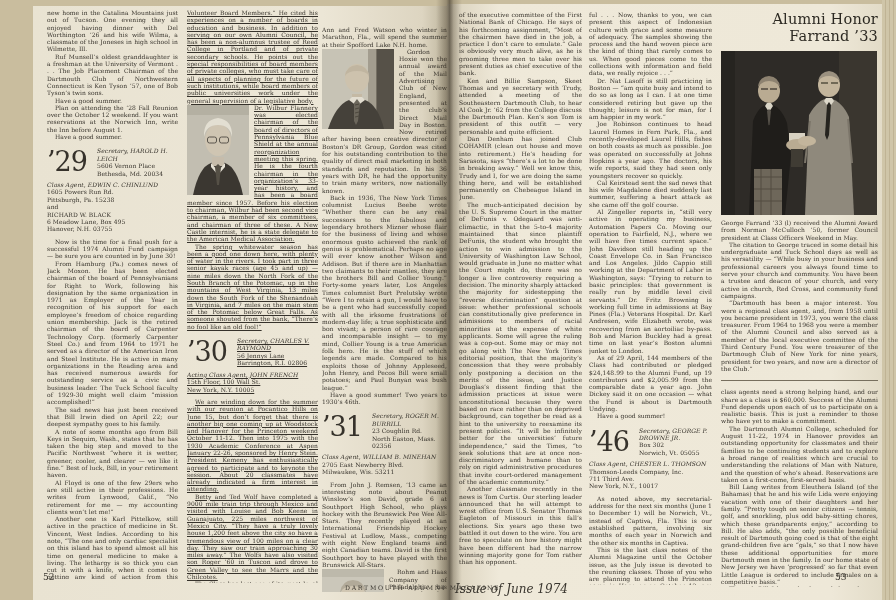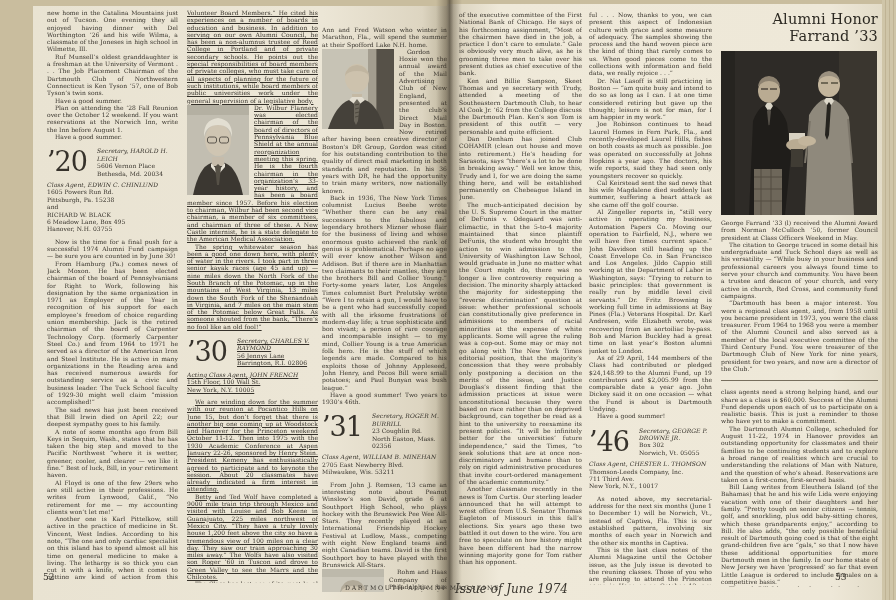--- a/index.html
+++ b/index.html
@@ -56,21 +56,21 @@
   <div class="edge-strip"></div>
 
   <div class="col" id="col-l1">
     <p class="flush">new home in the Catalina Mountains just out of Tucson. One evening they all enjoyed having dinner with Del Worthington ’26 and his wife Wilma, a classmate of the Joneses in high school in Wilmette, Ill.</p>
     <p>Ruf Munsell’s oldest granddaughter is a freshman at the University of Vermont . . . The Job Placement Chairman of the Dartmouth Club of Northwestern Connecticut is Ken Tyson ’57, one of Bob Tyson’s twin sons.</p>
     <p>Have a good summer.</p>
     <p>Plan on attending the ’28 Fall Reunion over the October 12 weekend. If you want reservations at the Norwich Inn, write the Inn before August 1.</p>
     <p>Have a good summer.</p>
 
     <div class="class-head">
-      <div class="year">’20</div>
+      <div class="year">’29</div>
       <div class="sec">
         <div class="role">Secretary, HAROLD H. LEICH</div>
         <div>5606 Vernon Place</div>
         <div>Bethesda, Md. 20034</div>
       </div>
       <div class="agent">
         <div class="role">Class Agent, EDWIN C. CHINLUND</div>
         <div>1605 Powers Run Rd.</div>
         <div>Pittsburgh, Pa. 15238</div>
         <div>and</div>

